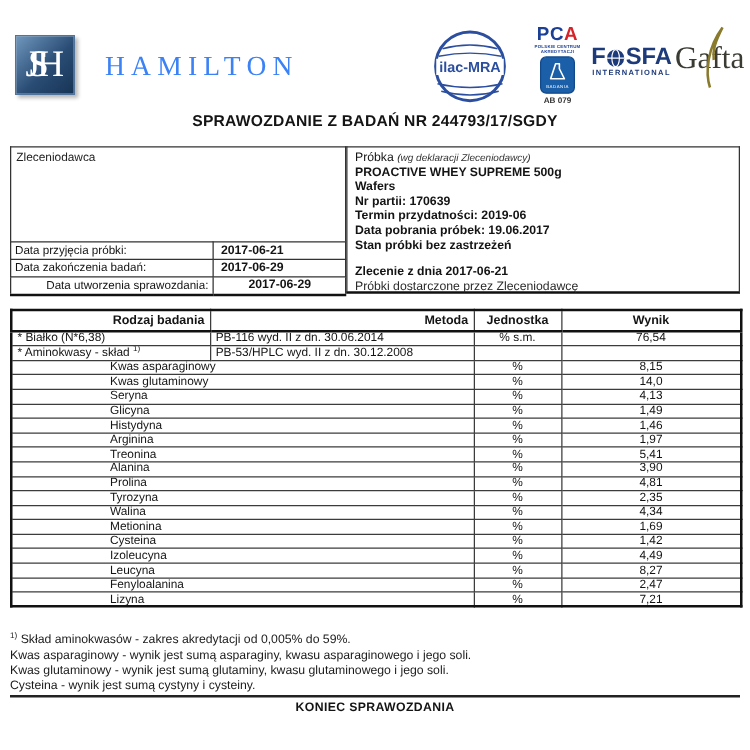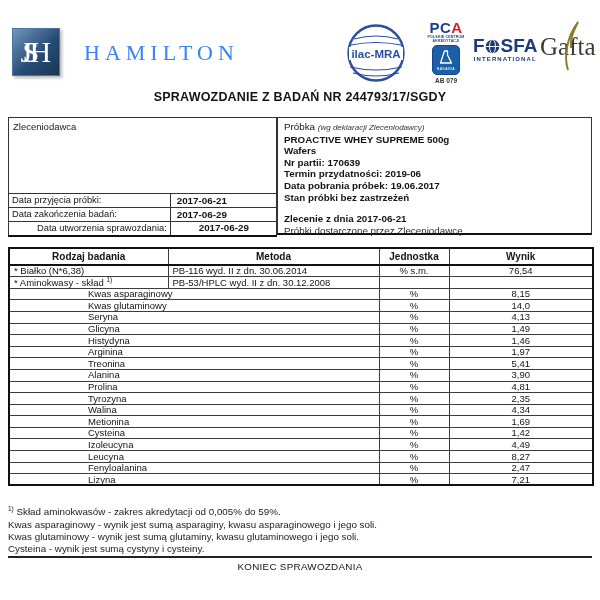--- a/index.html
+++ b/index.html
@@ -55,33 +55,33 @@
   .sample-head { font-weight:normal !important; font-size:9.5px; }
   .sample-head .note { font-style:italic; font-size:8px; color:#333; }
   .order-line { margin-top:10px; }
   .delivery-line { font-weight:normal !important; font-size:9.5px; color:#2a2a2a; }
 
   
   .results { position:absolute; left:8px; top:247px; width:584px;
     border-collapse:collapse; table-layout:fixed; border:2px solid #111; }
   .results th, .results td { border:1px solid #3c3c3c; font-size:9.5px; padding:0 4px;
     height:11.6px; line-height:1; vertical-align:middle; white-space:nowrap; overflow:hidden; }
-  .results th { font-size:10px; height:17px; border-bottom:2px solid #111; text-align:center; }
+  .results th { font-size:10px; height:17px; border-bottom:2px solid #111; text-align:right; }
   .results th.ctr { text-align:center; }
   .results td.ctr { text-align:center; }
   .results td.indent { padding-left:78px; }
   .results sup { font-size:6.5px; vertical-align:super; }
 
   
   .footnotes { position:absolute; left:8px; top:503px; font-size:9.8px;
     line-height:12.4px; color:#1a1a1a; }
   .footnotes sup { font-size:6.5px; }
   .end-block { position:absolute; left:8px; right:8px; top:556px;
     border-top:2px solid #222; text-align:center; }
-  .end-label { font-size:9.8px; font-weight:normal; margin-top:3px; letter-spacing:.3px; }
+  .end-label { font-size:9.8px; font-weight:bold; margin-top:3px; letter-spacing:.3px; }
 </style>
 </head>
 <body>
 
 <div id="page">
 
   <div class="jsh-box">
     <span class="jsh-mono">JSH</span>
   </div>
   <div class="company">HAMILTON</div>

